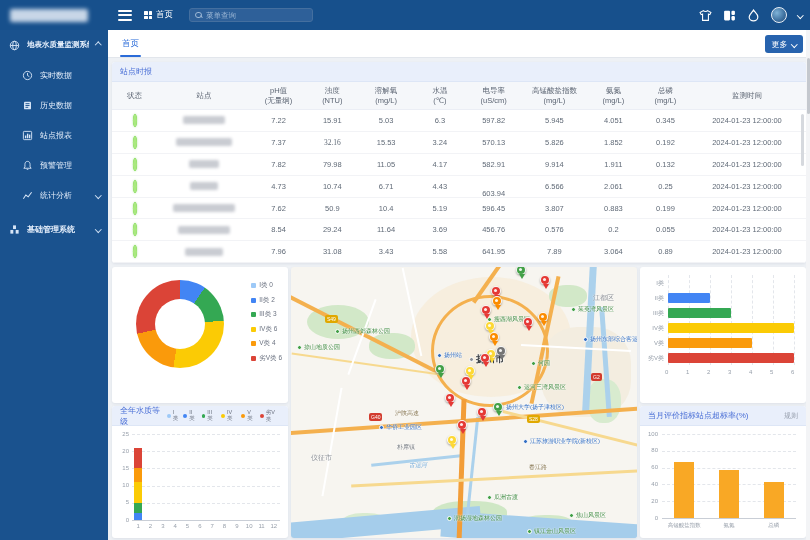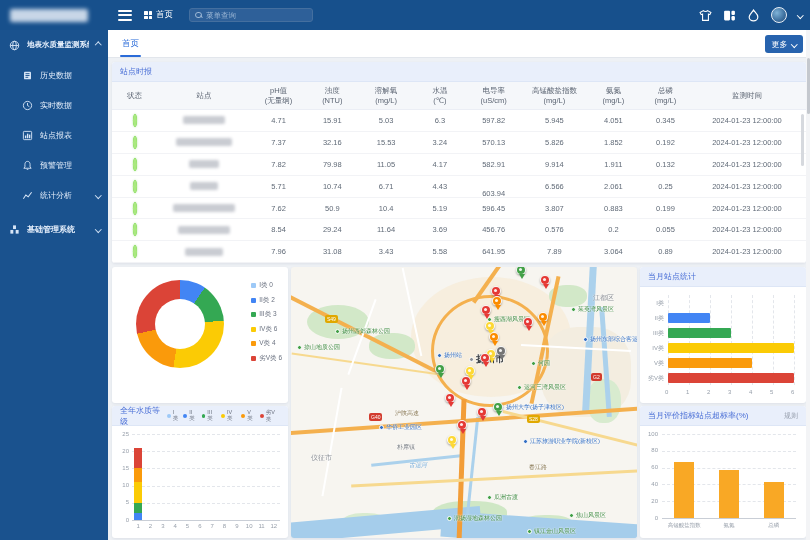--- a/index.html
+++ b/index.html
@@ -154,36 +154,36 @@
           <line x1="1.4" y1="6" x2="10.6" y2="6" stroke="#d8e6f7" stroke-width="1"></line>
         </svg>
     </span>
     <span class="sb-label" style="font-size:7.5px;">地表水质量监测系统</span>
     <span class="chev up"></span>
   </div>
   <div id="sidebar-items">
       <div class="sb-item sb-sub">
         <span class="s-ico">
           <svg width="11" height="11" viewBox="0 0 12 12">
+            <circle cx="6" cy="6" r="4.5" fill="none" stroke="#d8e6f7" stroke-width="1"></circle>
+            <path d="M6,3.2 L6,6 L8,7.2" fill="none" stroke="#d8e6f7" stroke-width="1"></path>
+          </svg>
+        </span>
+        <span class="sb-label">实时数据</span>
+      </div>
+      <div class="sb-item sb-sub">
+        <span class="s-ico">
+          <svg width="11" height="11" viewBox="0 0 12 12">
             <rect x="2.2" y="1.8" width="7.6" height="8.4" rx="1" fill="#d8e6f7"></rect>
             <line x1="3.8" y1="4" x2="8.2" y2="4" stroke="#1a528e" stroke-width="1"></line>
             <line x1="3.8" y1="6" x2="8.2" y2="6" stroke="#1a528e" stroke-width="1"></line>
             <line x1="3.8" y1="8" x2="6.8" y2="8" stroke="#1a528e" stroke-width="1"></line>
           </svg>
         </span>
         <span class="sb-label">历史数据</span>
-      </div>
-      <div class="sb-item sb-sub">
-        <span class="s-ico">
-          <svg width="11" height="11" viewBox="0 0 12 12">
-            <circle cx="6" cy="6" r="4.5" fill="none" stroke="#d8e6f7" stroke-width="1"></circle>
-            <path d="M6,3.2 L6,6 L8,7.2" fill="none" stroke="#d8e6f7" stroke-width="1"></path>
-          </svg>
-        </span>
-        <span class="sb-label">实时数据</span>
       </div>
       <div class="sb-item sb-sub">
         <span class="s-ico">
           <svg width="11" height="11" viewBox="0 0 12 12">
             <rect x="1.5" y="1.5" width="9" height="9" rx="1" fill="none" stroke="#d8e6f7" stroke-width="1"></rect>
             <rect x="3.2" y="6" width="1.5" height="3" fill="#d8e6f7"></rect>
             <rect x="5.4" y="4" width="1.5" height="5" fill="#d8e6f7"></rect>
             <rect x="7.6" y="5" width="1.5" height="4" fill="#d8e6f7"></rect>
           </svg>
         </span>
@@ -280,37 +280,37 @@
           <div class="t-col" style="width: 16%;">
             <div>监测时间</div>
           </div>
         </div>
       <div id="t-body">
           <div class="t-row">
             <div class="t-cell" style="width: 6.5%;"><span class="dot"></span></div>
             <div class="t-cell" style="width: 13.5%;">
               <div class="mask" style="width: 42px;"></div>
             </div>
-            <div class="t-cell" style="width: 8%;">4.71</div>
+            <div class="t-cell" style="width: 8%;">7.22</div>
             <div class="t-cell" style="width: 7.5%;">15.91</div>
             <div class="t-cell" style="width: 8%;">5.03</div>
             <div class="t-cell" style="width: 7.5%;">6.3</div>
             <div class="t-cell" style="width: 8%;">597.82</div>
             <div class="t-cell" style="width: 9.5%;">5.945</div>
             <div class="t-cell" style="width: 7.5%;">4.051</div>
             <div class="t-cell" style="width: 7.5%;">0.345</div>
             <div class="t-cell" style="width: 16%;">2024-01-23 12:00:00</div>
           </div>
           <div class="t-row">
             <div class="t-cell" style="width: 6.5%;"><span class="dot"></span></div>
             <div class="t-cell" style="width: 13.5%;">
               <div class="mask" style="width: 56px;"></div>
             </div>
             <div class="t-cell" style="width: 8%;">7.37</div>
-            <div class="t-cell" style="width: 7.5%;">32.16</div>
+            <div class="t-cell" style="width: 7.5%; font-family: Liberation Serif, serif;">32.16</div>
             <div class="t-cell" style="width: 8%;">15.53</div>
             <div class="t-cell" style="width: 7.5%;">3.24</div>
             <div class="t-cell" style="width: 8%;">570.13</div>
             <div class="t-cell" style="width: 9.5%;">5.826</div>
             <div class="t-cell" style="width: 7.5%;">1.852</div>
             <div class="t-cell" style="width: 7.5%;">0.192</div>
             <div class="t-cell" style="width: 16%;">2024-01-23 12:00:00</div>
           </div>
           <div class="t-row">
             <div class="t-cell" style="width: 6.5%;"><span class="dot"></span></div>
@@ -325,21 +325,21 @@
             <div class="t-cell" style="width: 9.5%;">9.914</div>
             <div class="t-cell" style="width: 7.5%;">1.911</div>
             <div class="t-cell" style="width: 7.5%;">0.132</div>
             <div class="t-cell" style="width: 16%;">2024-01-23 12:00:00</div>
           </div>
           <div class="t-row">
             <div class="t-cell" style="width: 6.5%;"><span class="dot"></span></div>
             <div class="t-cell" style="width: 13.5%;">
               <div class="mask" style="width: 28px;"></div>
             </div>
-            <div class="t-cell" style="width: 8%;">5.71</div>
+            <div class="t-cell" style="width: 8%;">4.73</div>
             <div class="t-cell" style="width: 7.5%;">10.74</div>
             <div class="t-cell" style="width: 8%;">6.71</div>
             <div class="t-cell" style="width: 7.5%;">4.43</div>
             <div class="t-cell" style="width: 8%; margin-top: 14px;">603.94</div>
             <div class="t-cell" style="width: 9.5%;">6.566</div>
             <div class="t-cell" style="width: 7.5%;">2.061</div>
             <div class="t-cell" style="width: 7.5%;">0.25</div>
             <div class="t-cell" style="width: 16%;">2024-01-23 12:00:00</div>
           </div>
           <div class="t-row">
@@ -669,23 +669,20 @@
         <div class="pin" style="left: 156px; top: 168px; background: rgb(253, 216, 53);">
           <i style="border-top: 5px solid rgb(253, 216, 53);"></i>
         </div>
         <div class="pin" style="left: 225px; top: -2px; background: rgb(67, 160, 71);">
           <i style="border-top: 5px solid rgb(67, 160, 71);"></i>
         </div>
       </div>
   </div>
 
   <div class="panel" id="hbar-panel">
-    <div class="p-title">
-        <span>当月站点统计</span>
-      </div>
     <div class="c-body" id="hbar-body" style="height:116px;">
         <div class="gridline-v" style="left: 28px; top: 8px; height: 90px;"></div>
         <div class="axis-lbl" style="left: 25px; top: 102px;">0</div>
         <div class="gridline-v" style="left: 49px; top: 8px; height: 90px;"></div>
         <div class="axis-lbl" style="left: 46px; top: 102px;">1</div>
         <div class="gridline-v" style="left: 70px; top: 8px; height: 90px;"></div>
         <div class="axis-lbl" style="left: 67px; top: 102px;">2</div>
         <div class="gridline-v" style="left: 91px; top: 8px; height: 90px;"></div>
         <div class="axis-lbl" style="left: 88px; top: 102px;">3</div>
         <div class="gridline-v" style="left: 112px; top: 8px; height: 90px;"></div>

